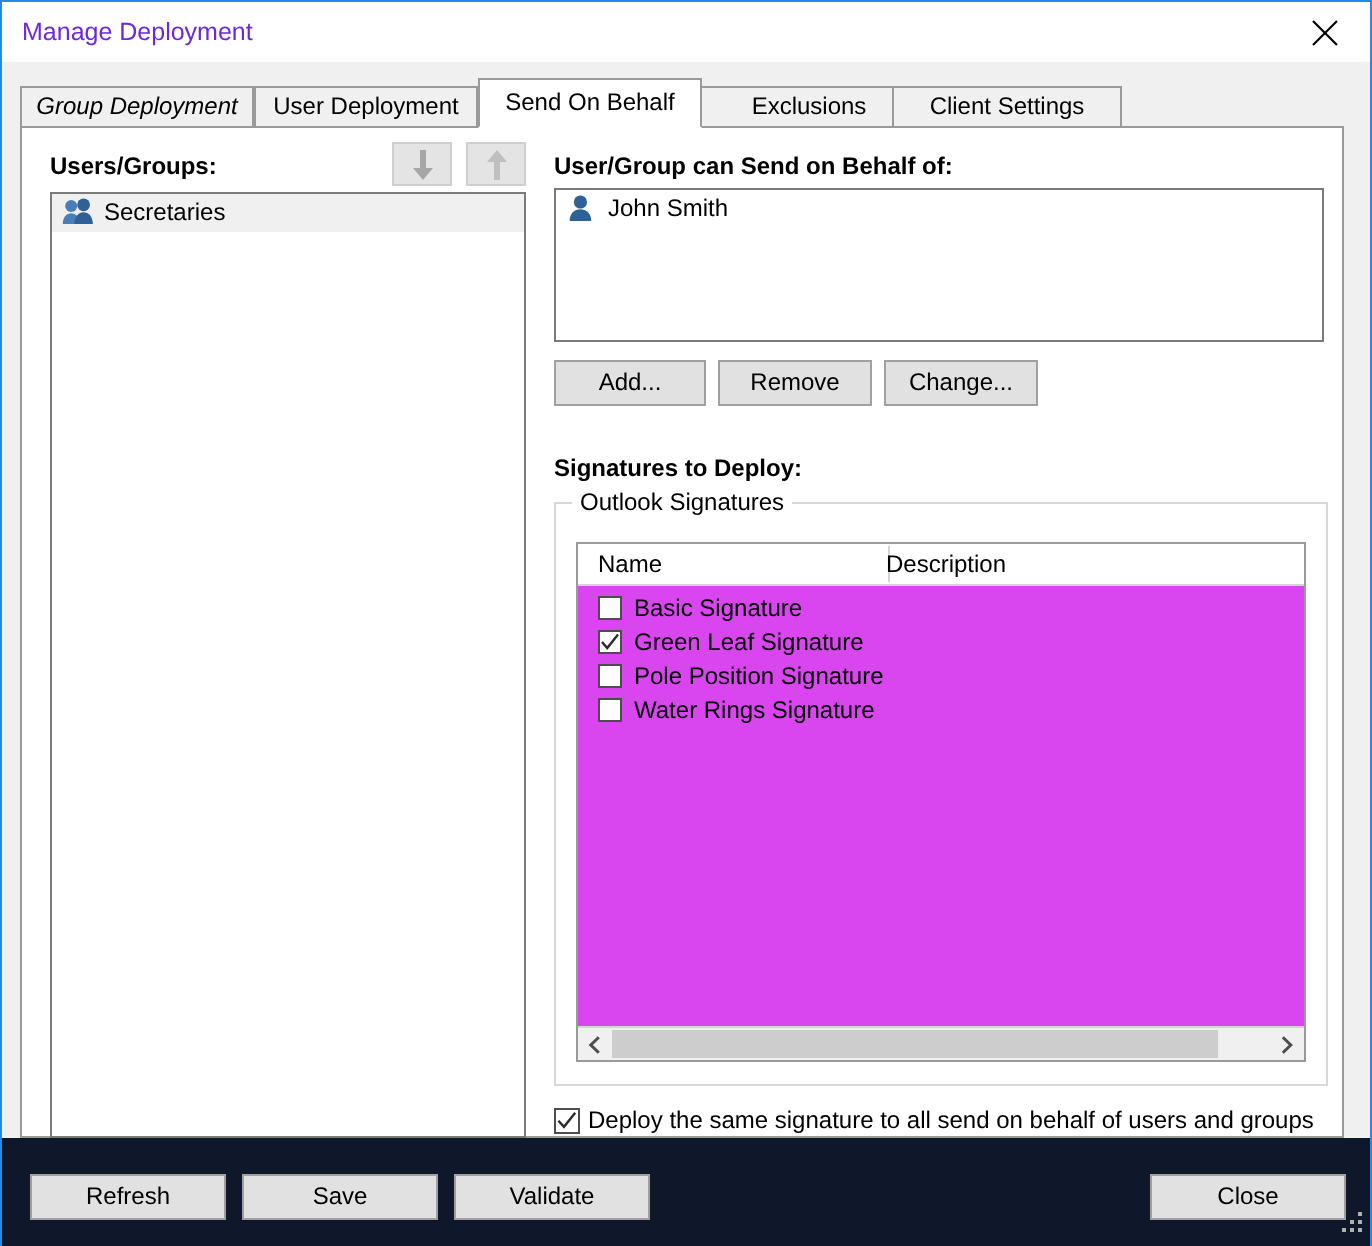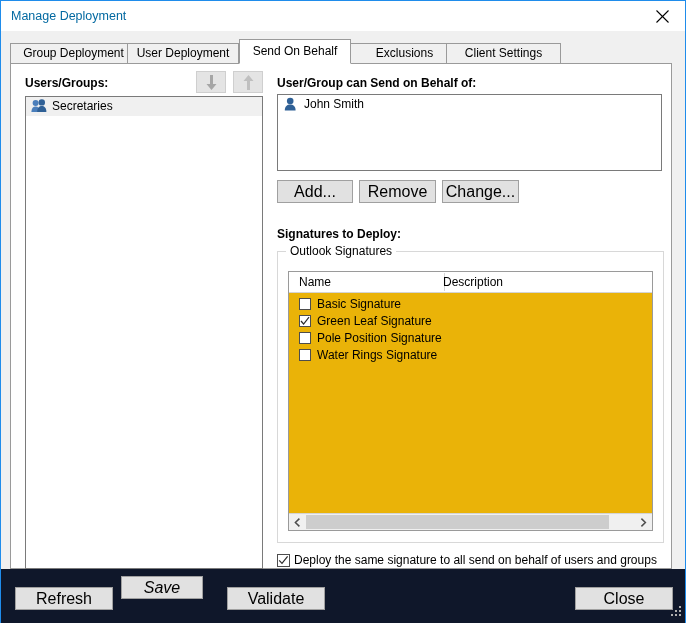--- a/index.html
+++ b/index.html
@@ -32,21 +32,21 @@
     left: 0; top: 0;
     width: 684px;
     height: 30px;
     background: #ffffff;
   }
   .title-text {
     position: absolute;
     left: 10px;
     top: 8px;
     font-size: 12.5px;
-    color: #0369a1;
+    color: #6d28d9;
     white-space: nowrap;
   }
   .close-btn {
     position: absolute;
     right: 0px;
     top: 0px;
     width: 45px;
     height: 30px;
     cursor: default;
   }
@@ -139,21 +139,21 @@
   .list-row .ricon { position: absolute; left: 5px; top: 2px; }
 
   
   .btn {
     position: absolute;
     box-sizing: border-box;
     height: 23px;
     background: #e1e1e1;
     border: 1px solid #a0a0a0;
     font-family: "Liberation Sans", sans-serif;
-    font-size: 16px;
+    font-size: 12px;
     color: #000;
     text-align: center;
     line-height: 21px;
     white-space: nowrap;
     cursor: default;
     padding: 0;
   }
 
   
   .groupbox {
@@ -170,21 +170,21 @@
     padding: 0 4px;
     font-size: 12px;
     color: #000;
     white-space: nowrap;
   }
 
   
   .gridbox {
     position: absolute;
     box-sizing: border-box;
-    background: #eab308;
+    background: #d946ef;
     border: 1px solid #9a9a9a;
     overflow: hidden;
   }
   .grid-header {
     position: absolute;
     left: 0; top: 0;
     width: 100%;
     height: 20px;
     background: #ffffff;
     border-bottom: 1px solid #d4d4d4;
@@ -291,21 +291,21 @@
     <div class="title-text">Manage Deployment</div>
     <div class="close-btn">
       <svg width="13" height="13" viewBox="0 0 13 13">
         <line x1="0.5" y1="0.5" x2="12.5" y2="12.5" stroke="#000" stroke-width="1.1"></line>
         <line x1="12.5" y1="0.5" x2="0.5" y2="12.5" stroke="#000" stroke-width="1.1"></line>
       </svg>
     </div>
   </div>
 
   <div class="tabstrip">
-    <div class="tab" style="left:9px;  width:127px;">Group Deployment</div>
+    <div class="tab" style="left:9px;  width:117px;font-style:italic;">Group Deployment</div>
     <div class="tab" style="left:126px; width:112px;">User Deployment</div>
     <div class="tab selected" style="left:238px; width:112px;">Send On Behalf</div>
     <div class="tab" style="left:338px; width:131px;">Exclusions</div>
     <div class="tab" style="left:445px; width:115px;">Client Settings</div>
   </div>
 
   <div class="tabpanel">
 
     <div class="lbl-bold" style="left:14px; top:12px;">Users/Groups:</div>
 
@@ -419,21 +419,21 @@
           <polyline points="1.2,5.4 4,8.4 9.6,1.4" fill="none" stroke="#2b2b2b" stroke-width="1.2"></polyline>
         </svg>
       </span>
       <span class="txt">Deploy the same signature to all send on behalf of users and groups</span>
     </div>
 
   </div>
 
   <div class="bottombar">
     <button class="btn" style="left:14px;  top:18px; width:98px;">Refresh</button>
-    <button class="btn" style="left:120px; top:7px; width:82px;font-style:italic;">Save</button>
+    <button class="btn" style="left:120px; top:18px; width:98px;">Save</button>
     <button class="btn" style="left:226px; top:18px; width:98px;">Validate</button>
     <button class="btn" style="left:574px; top:18px; width:98px;">Close</button>
 
     <span class="grip">
       <svg width="11" height="11" viewBox="0 0 11 11">
         <g fill="#b0b0b0">
           <rect x="8" y="0" width="2" height="2"></rect>
           <rect x="4" y="4" width="2" height="2"></rect>
             <rect x="8" y="4" width="2" height="2"></rect>
           <rect x="0" y="8" width="2" height="2"></rect>

